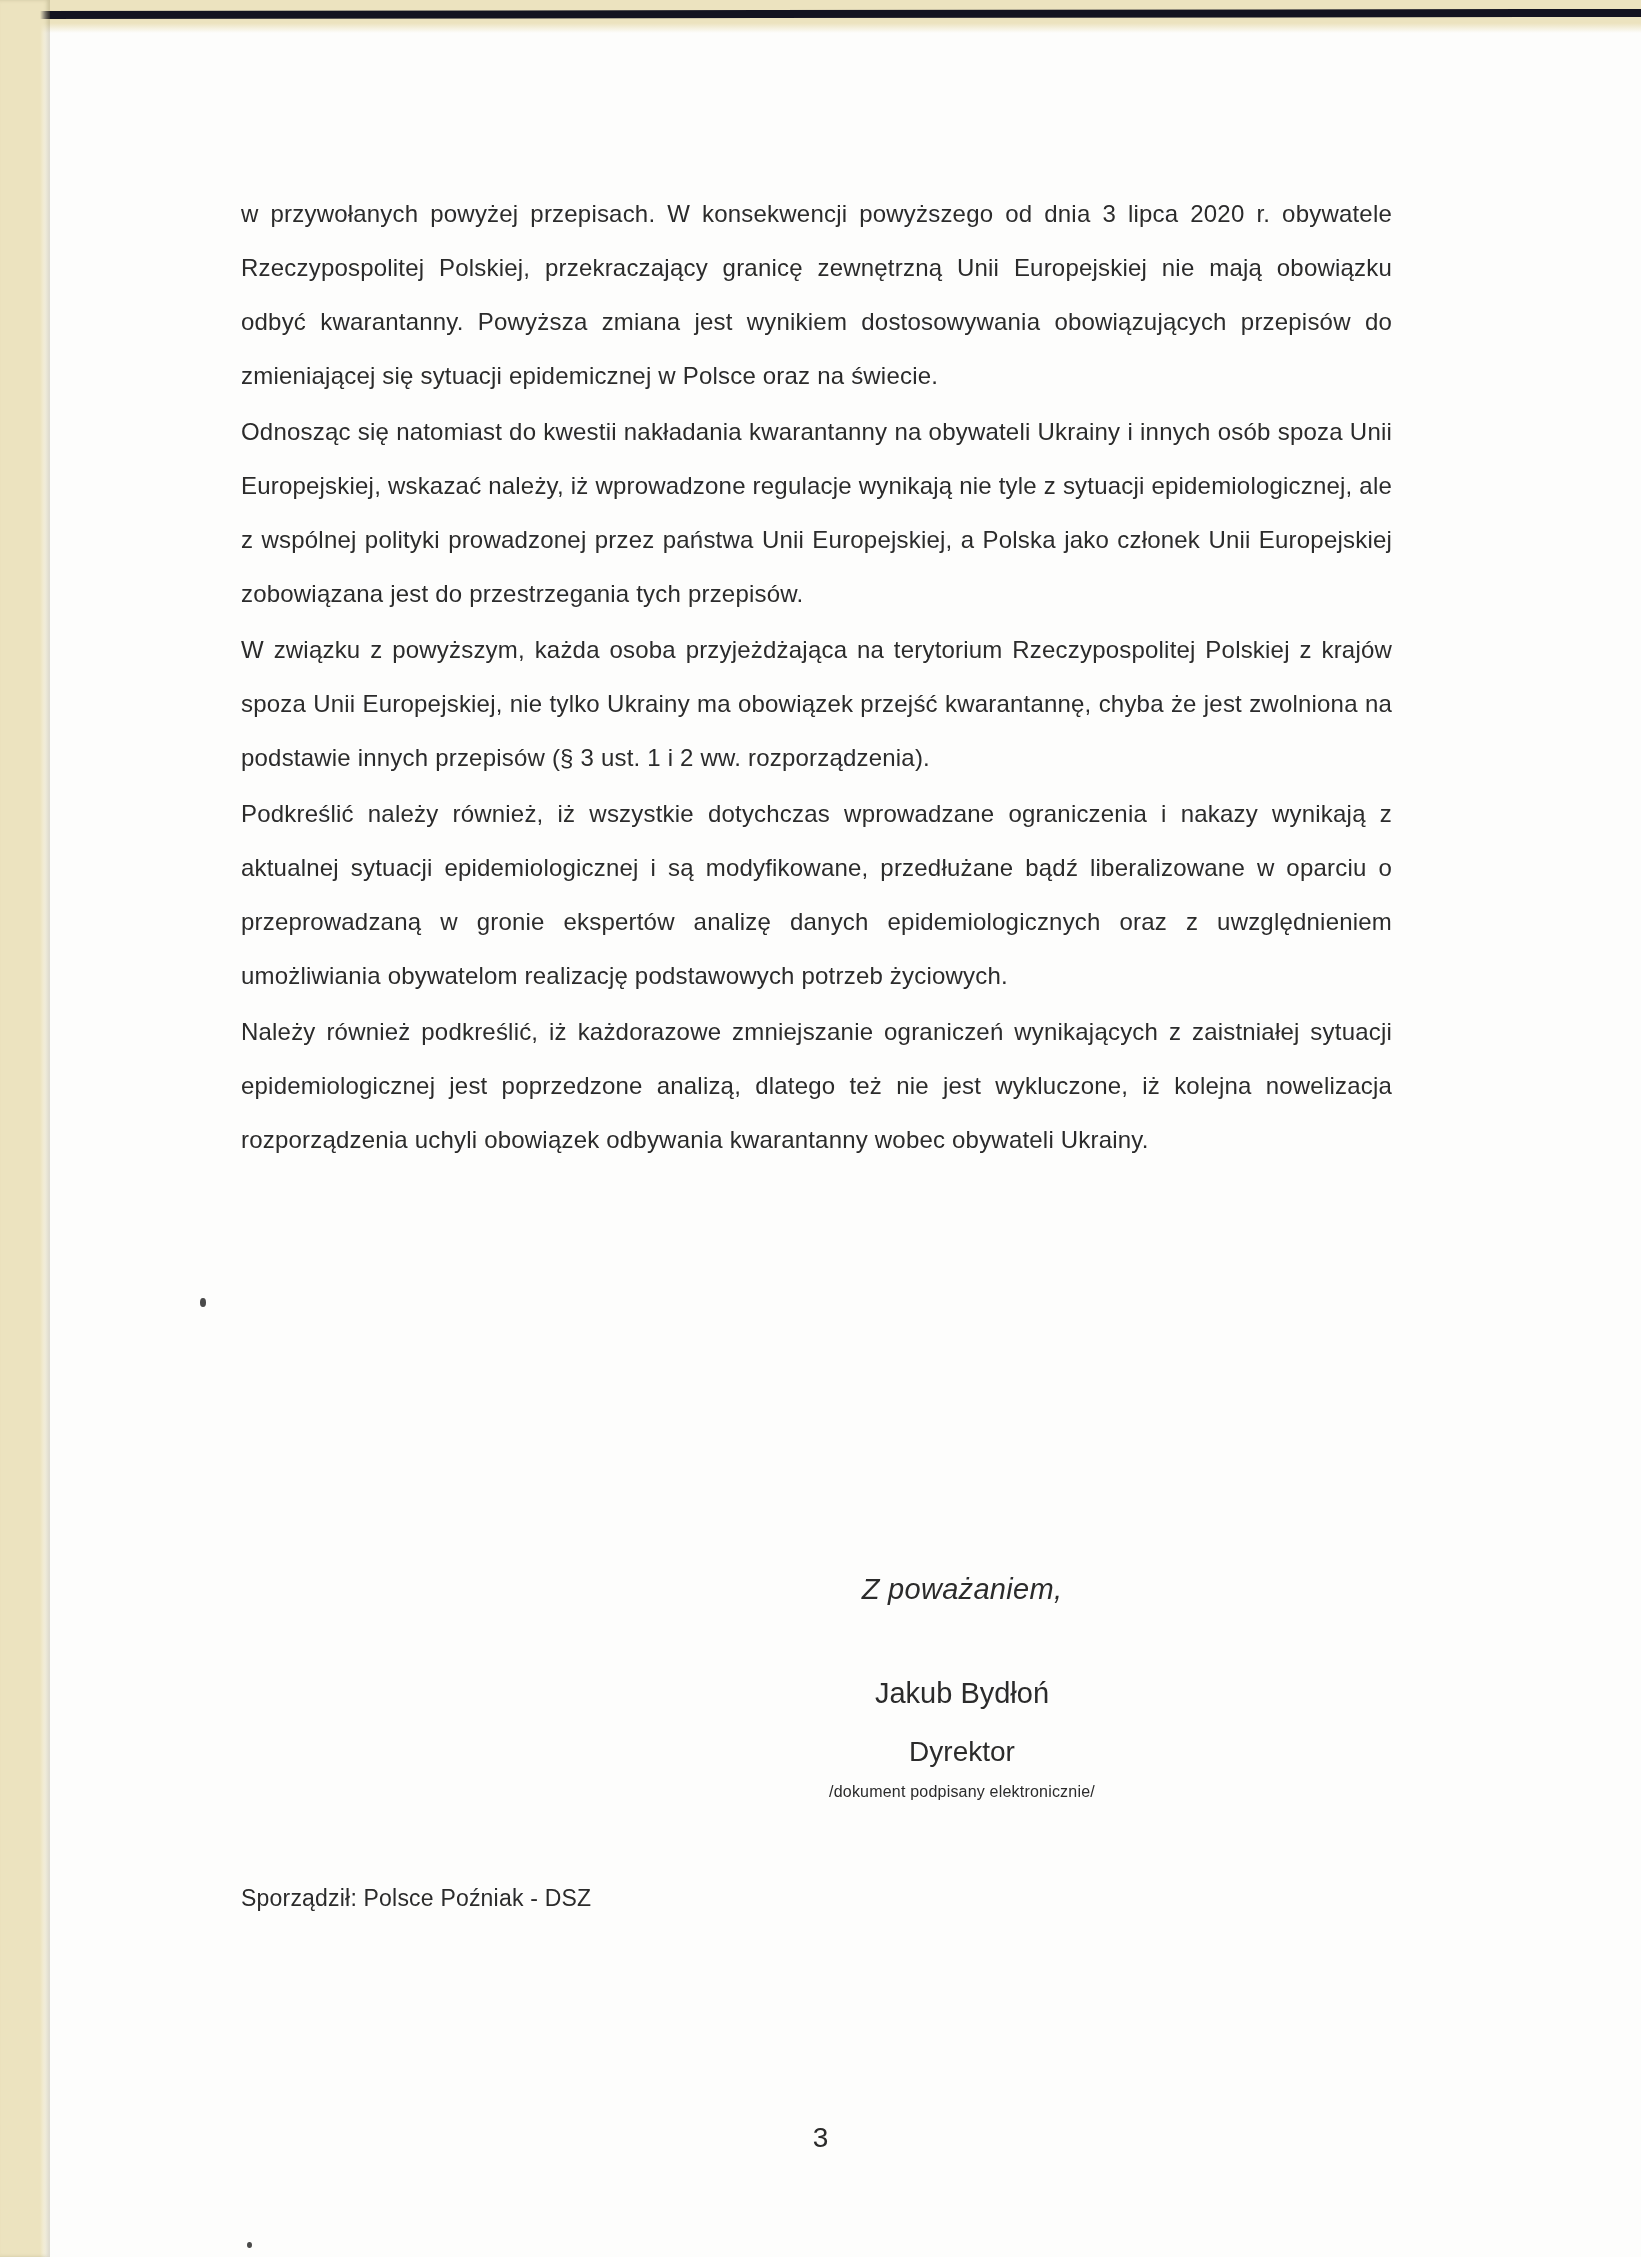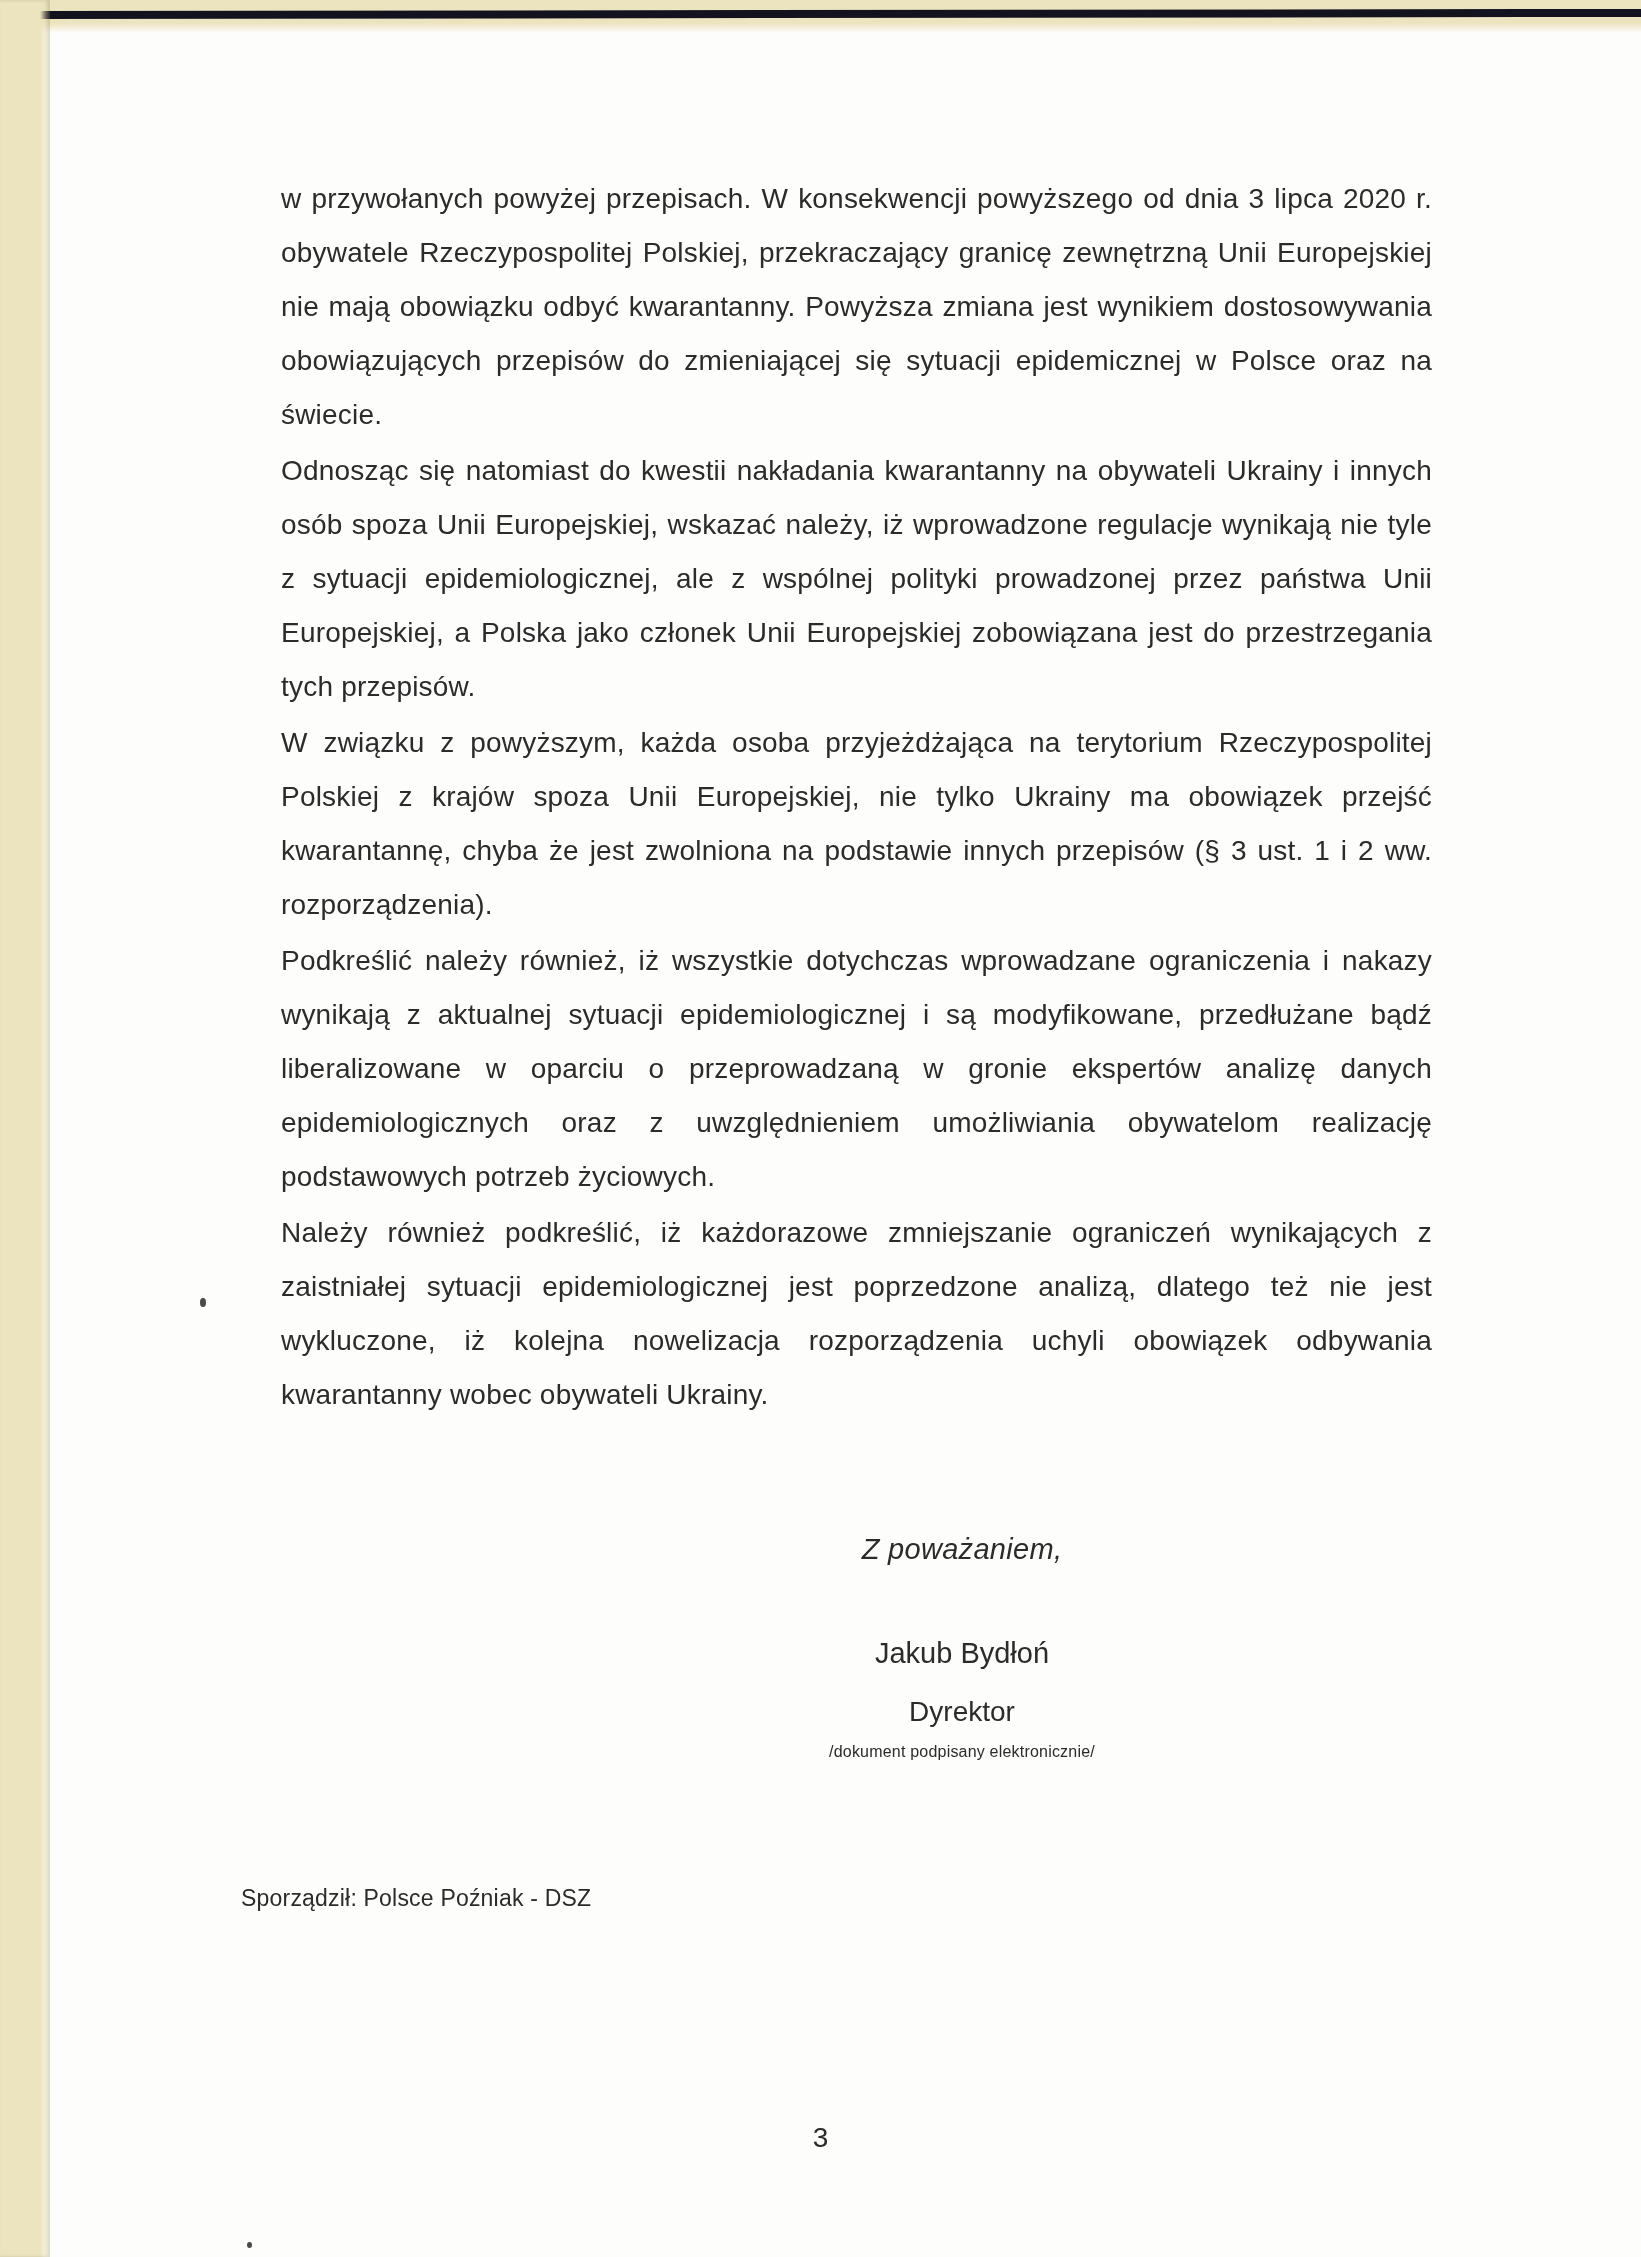--- a/index.html
+++ b/index.html
@@ -34,32 +34,31 @@
     box-shadow:inset -2.9px 0 3.9px rgba(120,110,70,0.25);
   }
   .scan-speck{
     position:absolute;background:#4a4a4a;border-radius:50%;
   }
   .speck-1{left:200px;top:1298px;width:5.8px;height:8.7px;}
   .speck-2{left:247px;top:2242px;width:4.8px;height:5.8px;}
 
   
   .doc-body{
-    position:absolute;left:241px;top:172px;width:1151px;
-    font-size:28px;line-height:54px;
+    position:absolute;left:241px;top:187px;width:1151px;
+    font-size:24px;line-height:54px;
     text-align:justify;
     letter-spacing:0.2px;
-    margin-left:40px;
   }
   .doc-body p{margin-bottom:1.9px;}
   .doc-body p:last-child{margin-bottom:0;}
 
   
   .closing{
-    position:absolute;left:763px;top:1533px;width:398px;
+    position:absolute;left:763px;top:1573px;width:398px;
     text-align:center;
   }
   .closing .salutation{
     font-size:29px;font-style:italic;letter-spacing:0.3px;
   }
   .closing .signer-name{
     margin-top:71px;font-size:29px;text-align:center;
   }
   .closing .signer-title{
     margin-top:26px;font-size:28px;

